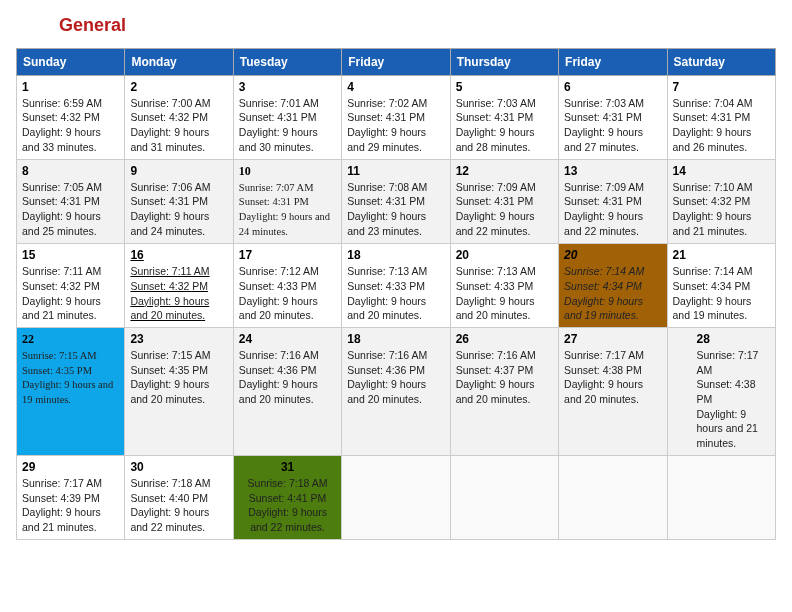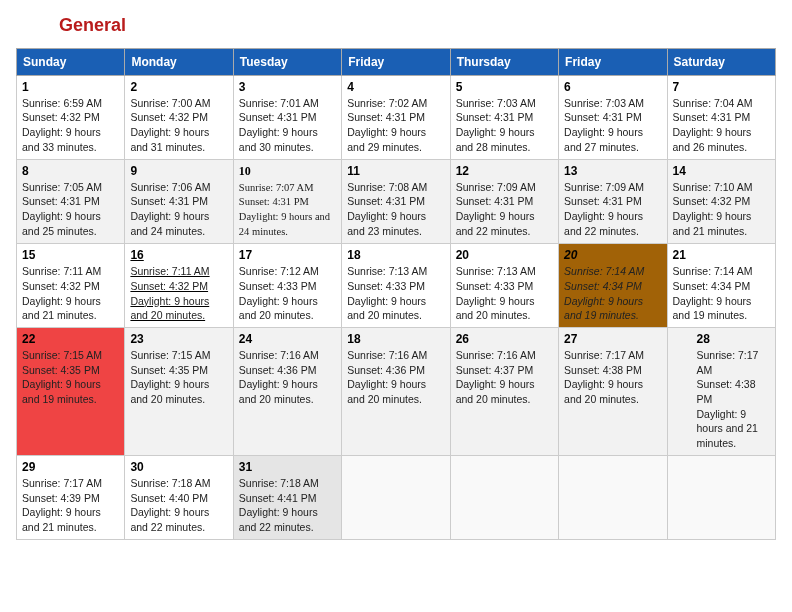--- a/index.html
+++ b/index.html
@@ -162,41 +162,41 @@
         <td style="background: rgb(255, 255, 255);"><span class="day-num">18</span>
 <span class="day-detail">Sunrise: 7:13 AM<br>Sunset: 4:33 PM<br>Daylight: 9 hours and 20 minutes.</span></td>
         <td style="background: rgb(255, 255, 255);"><span class="day-num">20</span>
 <span class="day-detail">Sunrise: 7:13 AM<br>Sunset: 4:33 PM<br>Daylight: 9 hours and 20 minutes.</span></td>
         <td style="background: #a16207; font-style: italic;"><span class="day-num">20</span>
 <span class="day-detail">Sunrise: 7:14 AM<br>Sunset: 4:34 PM<br>Daylight: 9 hours and 19 minutes.</span></td>
         <td style="background: rgb(255, 255, 255);"><span class="day-num">21</span>
 <span class="day-detail">Sunrise: 7:14 AM<br>Sunset: 4:34 PM<br>Daylight: 9 hours and 19 minutes.</span></td>
       </tr>
       <tr class="week-row">
-        <td style="background: #ef4444;"><span class="day-num">22</span>
+        <td style="background: #0ea5e9; font-family: Liberation Serif, serif;"><span class="day-num">22</span>
 <span class="day-detail">Sunrise: 7:15 AM<br>Sunset: 4:35 PM<br>Daylight: 9 hours and 19 minutes.</span></td>
         <td style="background: rgb(242, 242, 242);"><span class="day-num">23</span>
 <span class="day-detail">Sunrise: 7:15 AM<br>Sunset: 4:35 PM<br>Daylight: 9 hours and 20 minutes.</span></td>
         <td style="background: rgb(242, 242, 242);"><span class="day-num">24</span>
 <span class="day-detail">Sunrise: 7:16 AM<br>Sunset: 4:36 PM<br>Daylight: 9 hours and 20 minutes.</span></td>
         <td style="background: rgb(242, 242, 242);"><span class="day-num">18</span>
 <span class="day-detail">Sunrise: 7:16 AM<br>Sunset: 4:36 PM<br>Daylight: 9 hours and 20 minutes.</span></td>
         <td style="background: rgb(242, 242, 242);"><span class="day-num">26</span>
 <span class="day-detail">Sunrise: 7:16 AM<br>Sunset: 4:37 PM<br>Daylight: 9 hours and 20 minutes.</span></td>
         <td style="background: rgb(242, 242, 242);"><span class="day-num">27</span>
 <span class="day-detail">Sunrise: 7:17 AM<br>Sunset: 4:38 PM<br>Daylight: 9 hours and 20 minutes.</span></td>
         <td style="background: rgb(242, 242, 242); padding-left: 29px;"><span class="day-num">28</span>
 <span class="day-detail">Sunrise: 7:17 AM<br>Sunset: 4:38 PM<br>Daylight: 9 hours and 21 minutes.</span></td>
       </tr>
       <tr class="week-row">
         <td style="background: rgb(255, 255, 255);"><span class="day-num">29</span>
 <span class="day-detail">Sunrise: 7:17 AM<br>Sunset: 4:39 PM<br>Daylight: 9 hours and 21 minutes.</span></td>
         <td style="background: rgb(255, 255, 255); margin-left: 28px;"><span class="day-num">30</span>
 <span class="day-detail">Sunrise: 7:18 AM<br>Sunset: 4:40 PM<br>Daylight: 9 hours and 22 minutes.</span></td>
-        <td style="background: #e5e5e5;"><span class="day-num">31</span>
+        <td style="background: #4d7c0f; text-align: center;"><span class="day-num">31</span>
 <span class="day-detail">Sunrise: 7:18 AM<br>Sunset: 4:41 PM<br>Daylight: 9 hours and 22 minutes.</span></td>
         <td class="empty-cell" style="background: rgb(249, 249, 249);"></td>
         <td class="empty-cell" style="background: rgb(249, 249, 249);"></td>
         <td class="empty-cell" style="background: rgb(249, 249, 249);"></td>
         <td class="empty-cell" style="background: rgb(249, 249, 249);"></td>
       </tr>
     </tbody>
 </table>
 
 </body></html>

